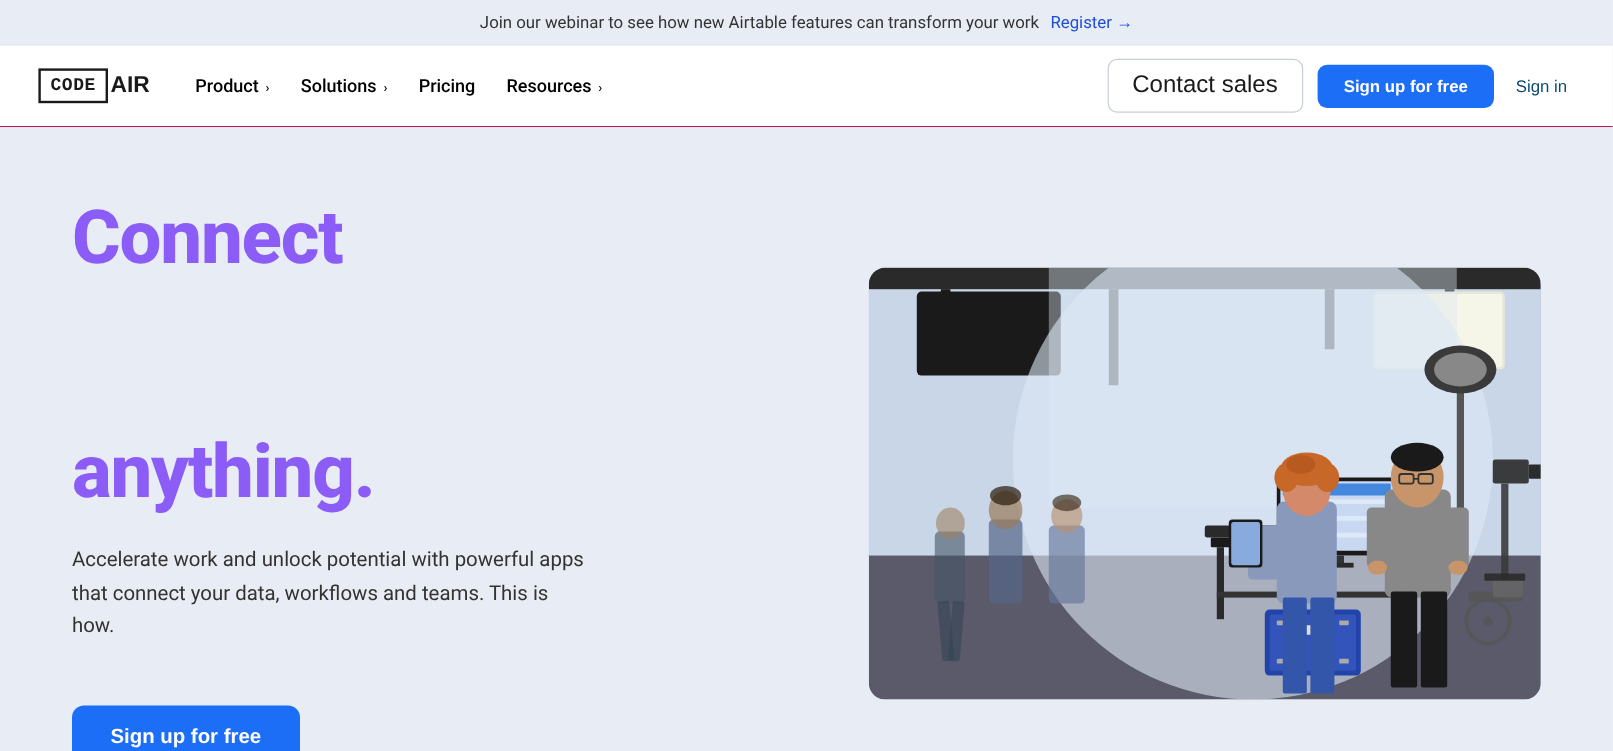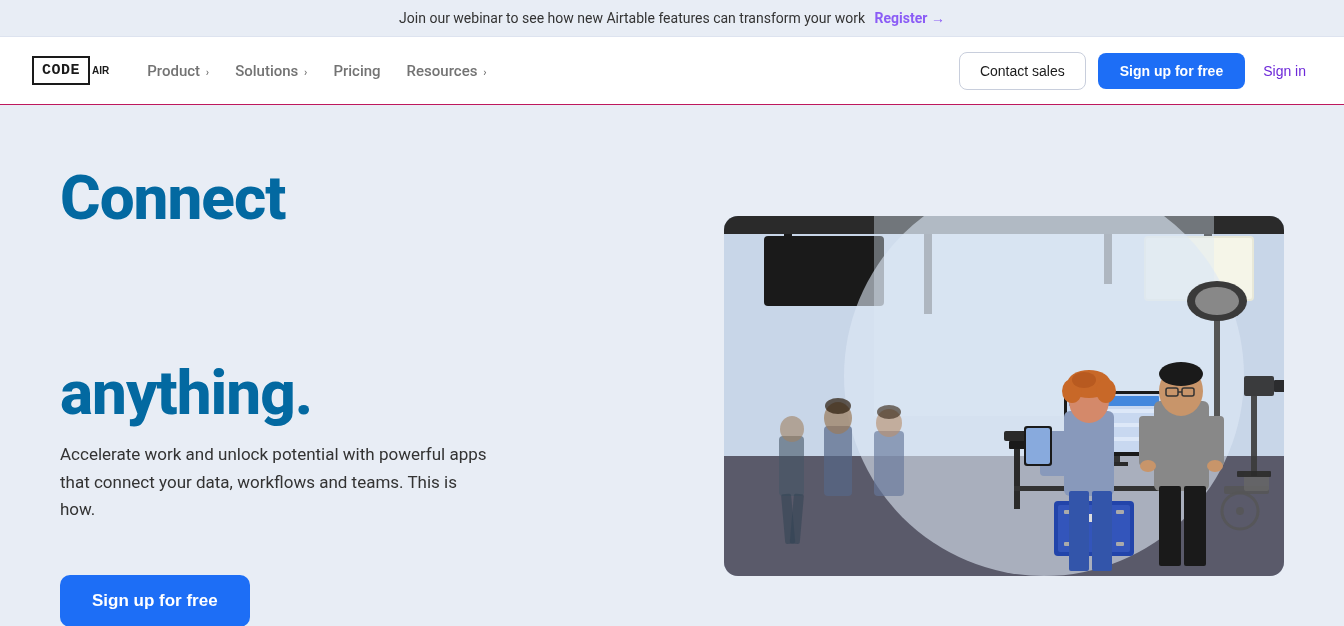--- a/index.html
+++ b/index.html
@@ -8,22 +8,22 @@
     
     .announcement-bar {
       background: #e8edf5;
       text-align: center;
       padding: 10px 20px;
       font-size: 14px;
       color: #333;
       border-bottom: 1px solid #dde3ef;
     }
     .announcement-bar a {
-      color: #8b5cf6;
-      font-weight: 700;
+      color: #1d4ed8;
+      font-weight: 400;
       text-decoration: none;
       margin-left: 6px;
     }
 
     
     nav {
       background: #ffffff;
       border-bottom: 1px solid #be185d;
       display: flex;
       align-items: center;
@@ -40,75 +40,75 @@
       border: 2px solid #1a1a1a;
       padding: 4px 8px;
       font-weight: 900;
       font-size: 15px;
       letter-spacing: 0.5px;
       color: #1a1a1a;
       margin-right: 2px;
       font-family: 'Courier New', monospace;
     }
     .logo-air {
-      font-size: 10px;
+      font-size: 19px;
       font-weight: 700;
       color: #1a1a1a;
       font-family: -apple-system, BlinkMacSystemFont, 'Segoe UI', sans-serif;
     }
     .nav-links {
       display: flex;
       align-items: center;
       gap: 6px;
       flex: 1;
     }
     .nav-link {
       font-size: 15px;
-      color: #737373;
+      color: #000000;
       text-decoration: none;
       padding: 8px 10px;
       border-radius: 6px;
       font-weight: 500;
       cursor: pointer;
       white-space: nowrap;
     }
     .nav-link .chevron { font-size: 11px; margin-left: 2px; }
     .nav-actions {
       display: flex;
       align-items: center;
       gap: 12px;
     }
     .btn-contact {
       border: 1px solid #c8cedc;
       background: #fff;
       color: #1a1a1a;
       padding: 10px 20px;
       border-radius: 8px;
-      font-size: 14px;
+      font-size: 20px;
       font-weight: 500;
       cursor: pointer;
       white-space: nowrap;
     }
     .btn-signup {
       background: #1d6ef6;
       color: #fff;
       border: none;
       padding: 10px 22px;
       border-radius: 8px;
       font-size: 14px;
       font-weight: 600;
       cursor: pointer;
       white-space: nowrap;
     }
     .btn-signin {
       background: none;
       border: none;
       font-size: 14px;
       font-weight: 500;
-      color: #6d28d9;
+      color: #0c4a6e;
       cursor: pointer;
       padding: 10px 6px;
       white-space: nowrap;
     }
 
     
     .hero {
       background: #e8edf5;
       display: flex;
       align-items: center;
@@ -119,22 +119,22 @@
     }
     .hero-content {
       flex: 0 0 auto;
       max-width: 520px;
       z-index: 2;
     }
     .hero-title {
       font-size: 62px;
       font-weight: 800;
       line-height: 1.05;
-      color: #0369a1;
-      margin-bottom: 16px;
+      color: #8b5cf6;
+      margin-bottom: 28px;
       letter-spacing: -1px;
     }
     .hero-subtitle {
       font-size: 17px;
       color: #333;
       line-height: 1.6;
       margin-bottom: 52px;
       max-width: 430px;
     }
     .btn-hero-signup {

